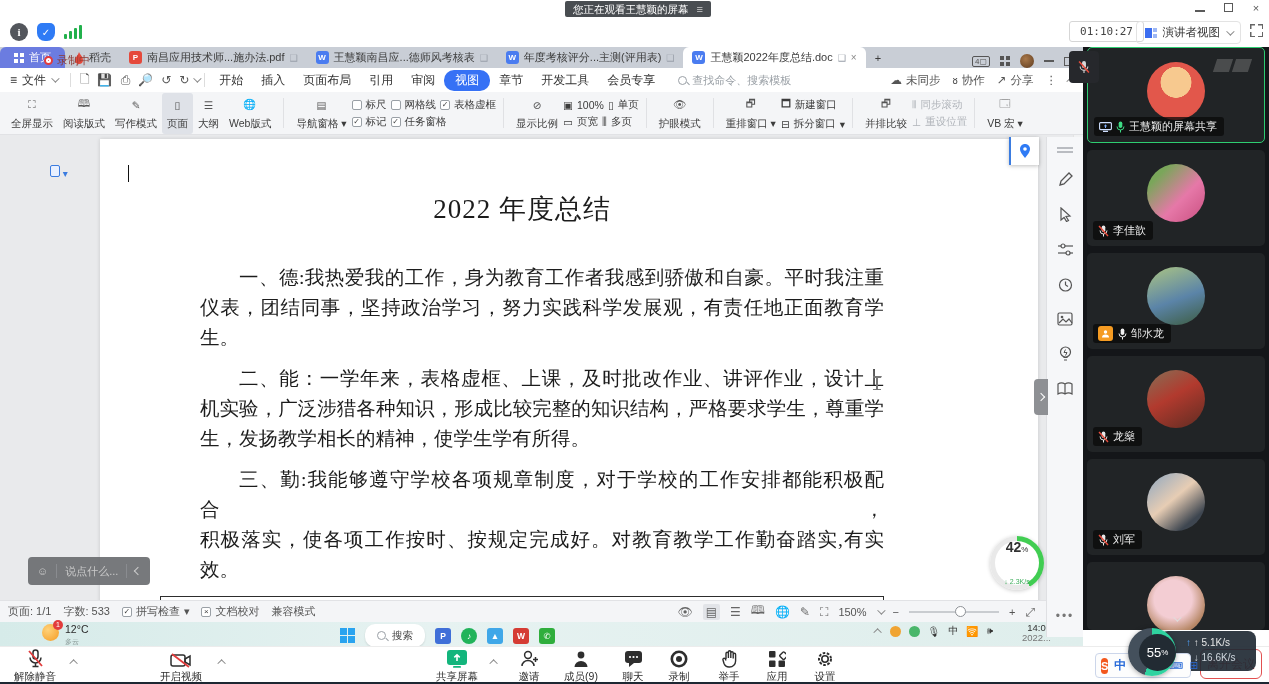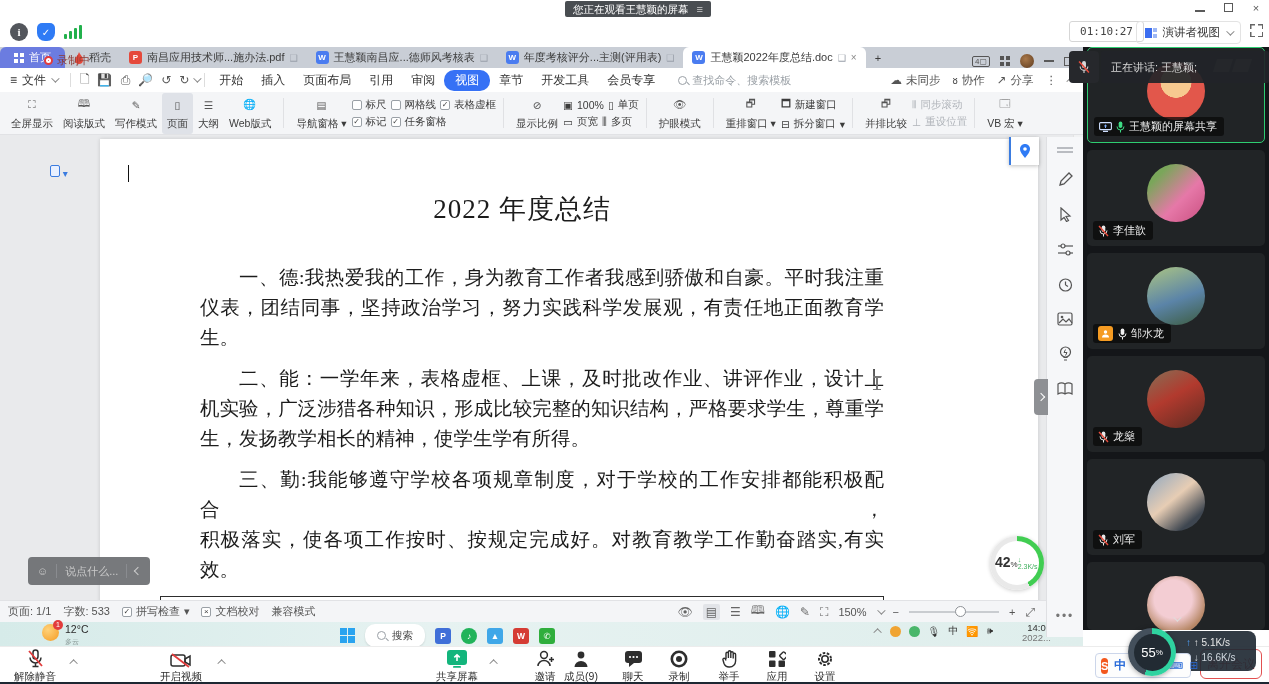--- a/index.html
+++ b/index.html
@@ -185,30 +185,30 @@
   #sogou-bar .zh { color:#2a6bd8; font-size:12px; font-weight:bold; }
   #sogou-bar .b { color:#2a6bd8; font-size:10px; }
 
   
   #chat-bubble { position:absolute; top:557px; left:28px; height:28px; background:rgba(100,102,106,.88); border-radius:4px;
      display:flex; align-items:center; gap:8px; padding:0 9px; color:#c9c9c9; font-size:11px; z-index:9;}
   #chat-bubble .sep { width:1px; height:14px; background:#8a8c90; }
   #gauge42 { position:absolute; top:536px; left:990px; width:54px; height:54px; border-radius:50%;
      background:conic-gradient(#41cd52 0 42%, #e9e9e9 42% 100%); display:flex; align-items:center; justify-content:center; z-index:9;
      box-shadow:0 1px 4px rgba(0,0,0,.2);}
-  #gauge42 .inner { width:44px; height:44px; background:#fff; border-radius:50%; display:flex; align-items:center; justify-content:flex-start;}
+  #gauge42 .inner { width:44px; height:44px; background:#fff; border-radius:50%; display:flex; flex-direction:column; align-items:center; justify-content:space-between;}
   #gauge42 .v { font-size:14px; color:#333; font-weight:bold; line-height:13px;}
   #gauge42 .v small { font-size:8px; font-weight:normal;}
   #gauge42 .r { font-size:7px; color:#3fae5d; }
   #speed-pill { position:absolute; top:631px; left:1160px; width:96px; height:40px; background:rgba(33,42,52,.92); border-radius:8px;
      color:#fff; font-size:10px; padding:4px 8px 0 26px; z-index:7; line-height:15px;}
   #speed-pill .up { color:#e8e8e8; } #speed-pill .up b { color:#4da3ff; font-weight:normal;}
   #speed-pill .dn b { color:#35d08a; font-weight:normal;} #speed-pill .dn { color:#cfd6dd;}
   #gauge55 { position:absolute; top:628px; left:1128px; width:48px; height:48px; border-radius:50%;
-     background:conic-gradient(#2fd3a0 0 55%, #44505c 55% 100%); display:flex; align-items:center; justify-content:center; z-index:8;
+     background:conic-gradient(#2fd3a0 0 55%, #44505c 55% 100%); display:flex; align-items:center; justify-content:flex-end; z-index:8;
      box-shadow:0 1px 5px rgba(0,0,0,.35);}
   #gauge55 .inner { width:37px; height:37px; border-radius:50%; background:#222b33; color:#fff; display:flex; align-items:center; justify-content:center; font-size:13px;}
   #gauge55 .inner small { font-size:8px; }
   #ibeam { position:absolute; top:376px; left:876px; width:2px; height:14px; background:#777; z-index:3;}
   #ibeam::before,#ibeam::after { content:""; position:absolute; left:-3px; width:8px; height:1.5px; background:#777;}
   #ibeam::before{ top:0; } #ibeam::after{ bottom:0; }
 </style>
 </head>
 <body>
 
@@ -682,21 +682,20 @@
         <span id="tile-more"><span class="chev down" style="border-color:#ddd"></span></span>
       </div>
       <div id="speak-banner">
         <span id="speak-mic">
           <svg width="12" height="14" viewBox="0 0 11 12">
               <rect x="3.7" y="0.5" width="3.6" height="6.5" rx="1.8" fill="#d8d8d8"></rect>
               <path d="M2 5.5a3.5 3.5 0 007 0M5.5 9v2.5" stroke="#d8d8d8" stroke-width="1" fill="none"></path>
               <line x1="1" y1="1" x2="10" y2="11" stroke="#e74c3c" stroke-width="1.4"></line>
             </svg>
         </span>
-        <span id="speak-text">正在讲话: 王慧颖;</span>
       </div>
       <div id="sidebar-bottom-mask"></div>
     </div>
   </div>
 
   <div id="bottom-bar">
     <div class="tbtn" style="left:6px;">
       <span class="ig">
           <svg width="17" height="19" viewBox="0 0 17 19">
             <rect x="6" y="1" width="5" height="9" rx="2.5" fill="none" stroke="#2e2e2e" stroke-width="1.5"></rect>
@@ -723,21 +722,21 @@
       <span class="ig">
           <svg width="22" height="19" viewBox="0 0 22 19">
             <rect x="1" y="1" width="20" height="15" rx="3" fill="#13b57c"></rect>
             <path d="M11 12V6M8.3 8.4L11 5.8l2.7 2.6" stroke="#fff" stroke-width="1.6" fill="none"></path>
             <rect x="7" y="17" width="8" height="1.8" rx="0.9" fill="#13b57c"></rect>
           </svg>
         </span>
       <span>共享屏幕</span>
     </div>
     <span class="chev up caret-btn" style="left:492px;"></span>
-    <div class="tbtn" style="left:516px;justify-content:flex-end;">
+    <div class="tbtn" style="left:500px;justify-content:flex-end;">
       <span class="ig">
           <svg width="19" height="18" viewBox="0 0 19 18">
             <circle cx="8" cy="5" r="3.4" fill="none" stroke="#2e2e2e" stroke-width="1.5"></circle>
             <path d="M2 16a6 5.5 0 0112 0" fill="none" stroke="#2e2e2e" stroke-width="1.5"></path>
             <path d="M15.5 7v5M13 9.5h5" stroke="#2e2e2e" stroke-width="1.5"></path>
           </svg>
         </span>
       <span>邀请</span>
     </div>
     <div class="tbtn" style="left:552px;">

